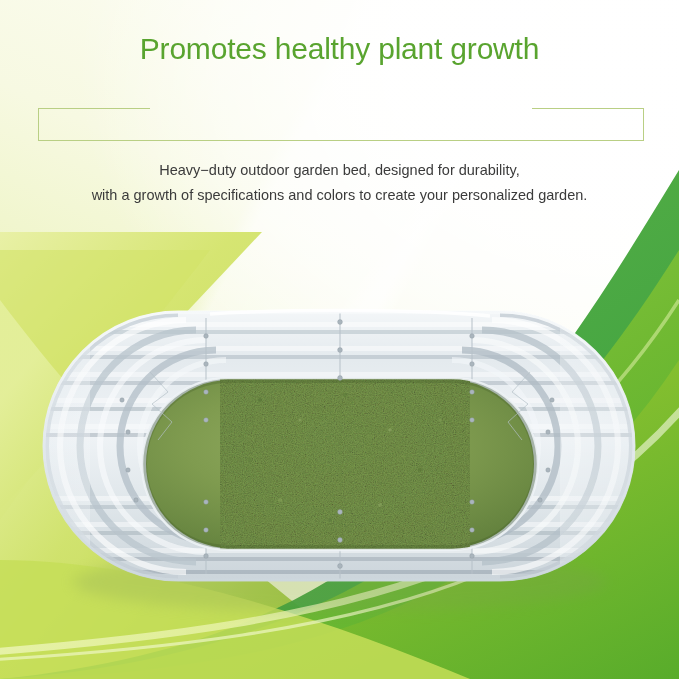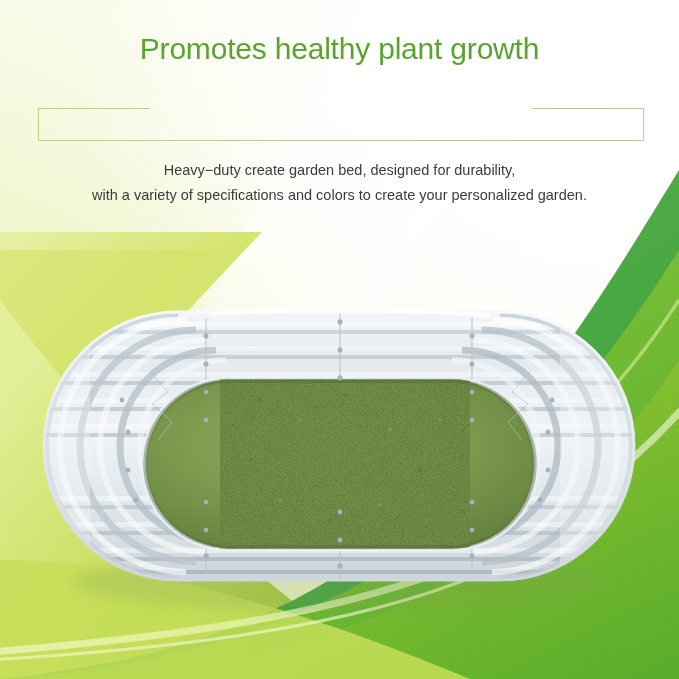--- a/index.html
+++ b/index.html
@@ -187,22 +187,22 @@
     <div class="edge edge-left"></div>
     <div class="edge edge-right"></div>
     <div class="edge edge-bottom"></div>
   </div>
 
   <div id="headline-block">
     <div class="headline-line">Promotes healthy plant growth</div>
   </div>
 
   <div id="subtitle-block">
-    <div class="subtitle-line">Heavy−duty create garden bed, designed for durability,</div>
-    <div class="subtitle-line">with a variety of specifications and colors to create your personalized garden.</div>
+    <div class="subtitle-line">Heavy−duty outdoor garden bed, designed for durability,</div>
+    <div class="subtitle-line">with a growth of specifications and colors to create your personalized garden.</div>
   </div>
 
   <div id="product">
     <svg viewBox="0 0 679 679" xmlns="http://www.w3.org/2000/svg">
       <defs>
 
         <linearGradient id="metalBody" x1="0" y1="0" x2="0" y2="1">
           <stop offset="0%" stop-color="#f3f6f8"></stop>
           <stop offset="18%" stop-color="#e4eaee"></stop>
           <stop offset="45%" stop-color="#eff3f6"></stop>

